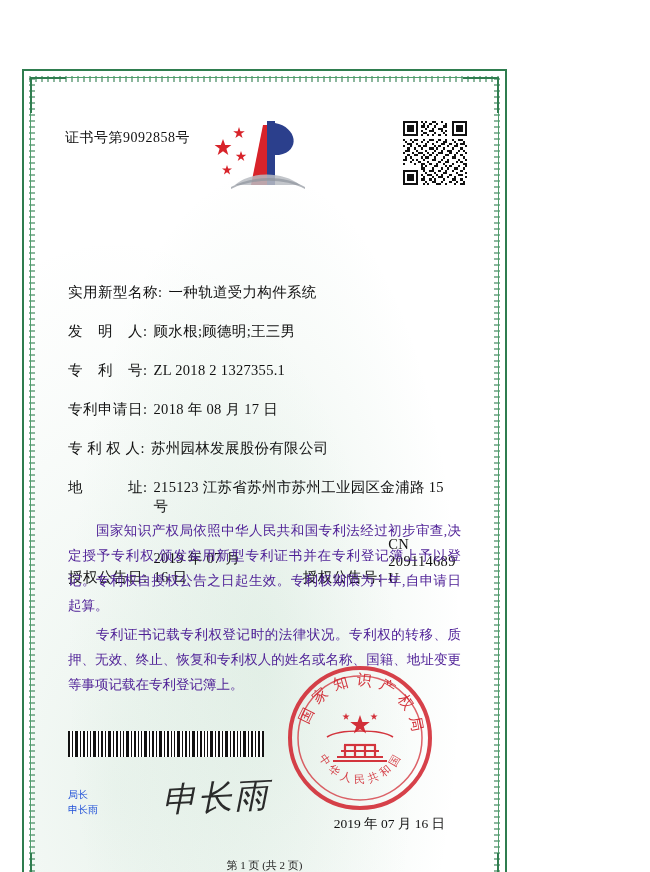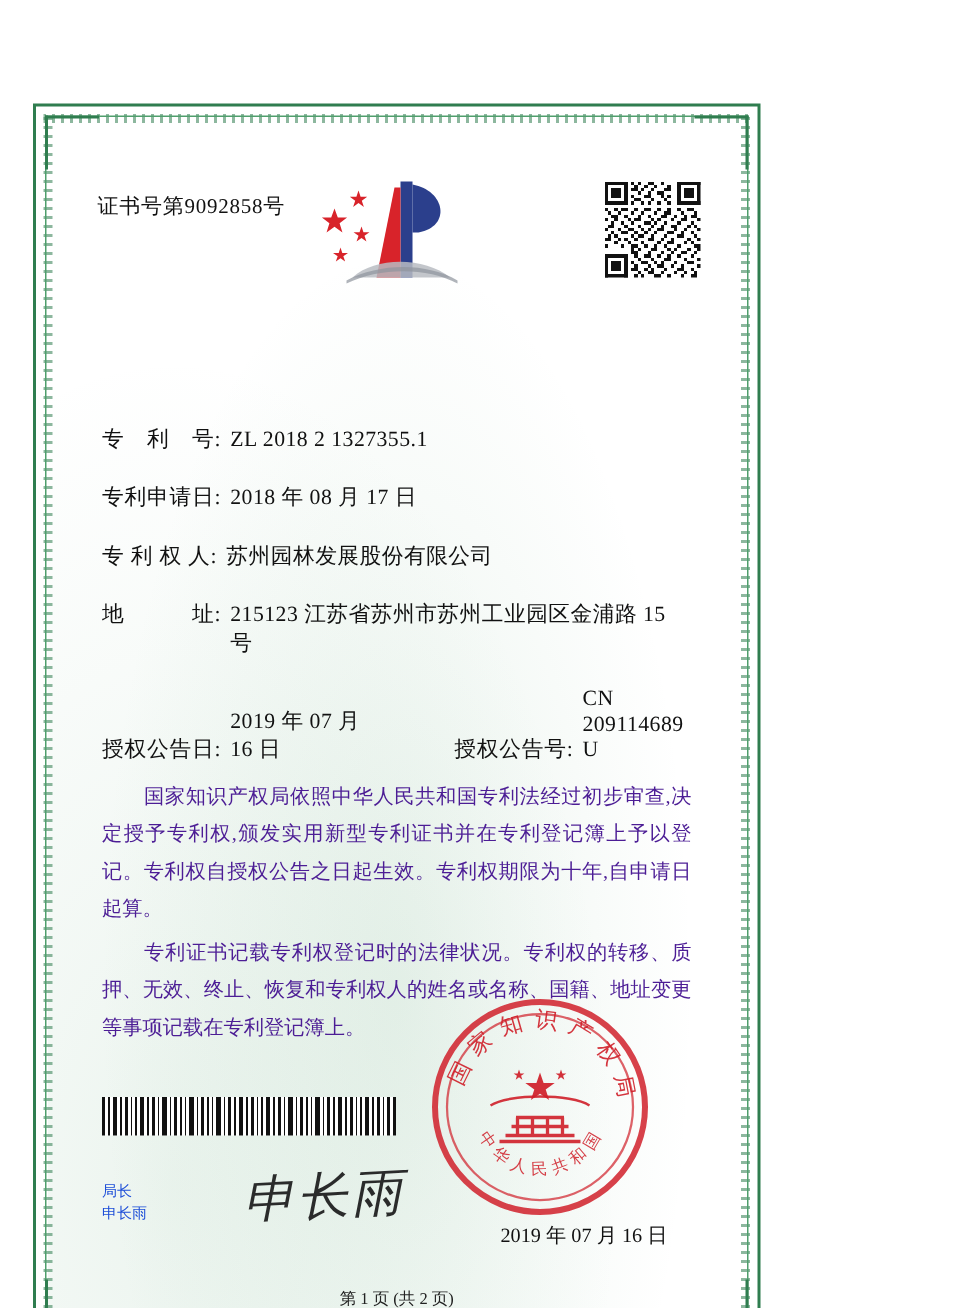--- a/index.html
+++ b/index.html
@@ -464,21 +464,29 @@
             <rect x="19" y="28" width="1" height="1"></rect>
           <rect x="23" y="28" width="1" height="1"></rect>
             <rect x="26" y="28" width="2" height="1"></rect>
         </g>
       </svg>
     </div>
 
 
     <div class="fields">
 
-
+      <div class="field-row">
+        <span class="field-label">实用新型名称:</span>
+        <span class="field-value">一种轨道受力构件系统</span>
+      </div>
+
+      <div class="field-row">
+        <span class="field-label">发　明　人:</span>
+        <span class="field-value">顾水根;顾德明;王三男</span>
+      </div>
 
       <div class="field-row">
         <span class="field-label">专　利　号:</span>
         <span class="field-value">ZL 2018 2 1327355.1</span>
       </div>
 
       <div class="field-row">
         <span class="field-label">专利申请日:</span>
         <span class="field-value">2018 年 08 月 17 日</span>
       </div>

